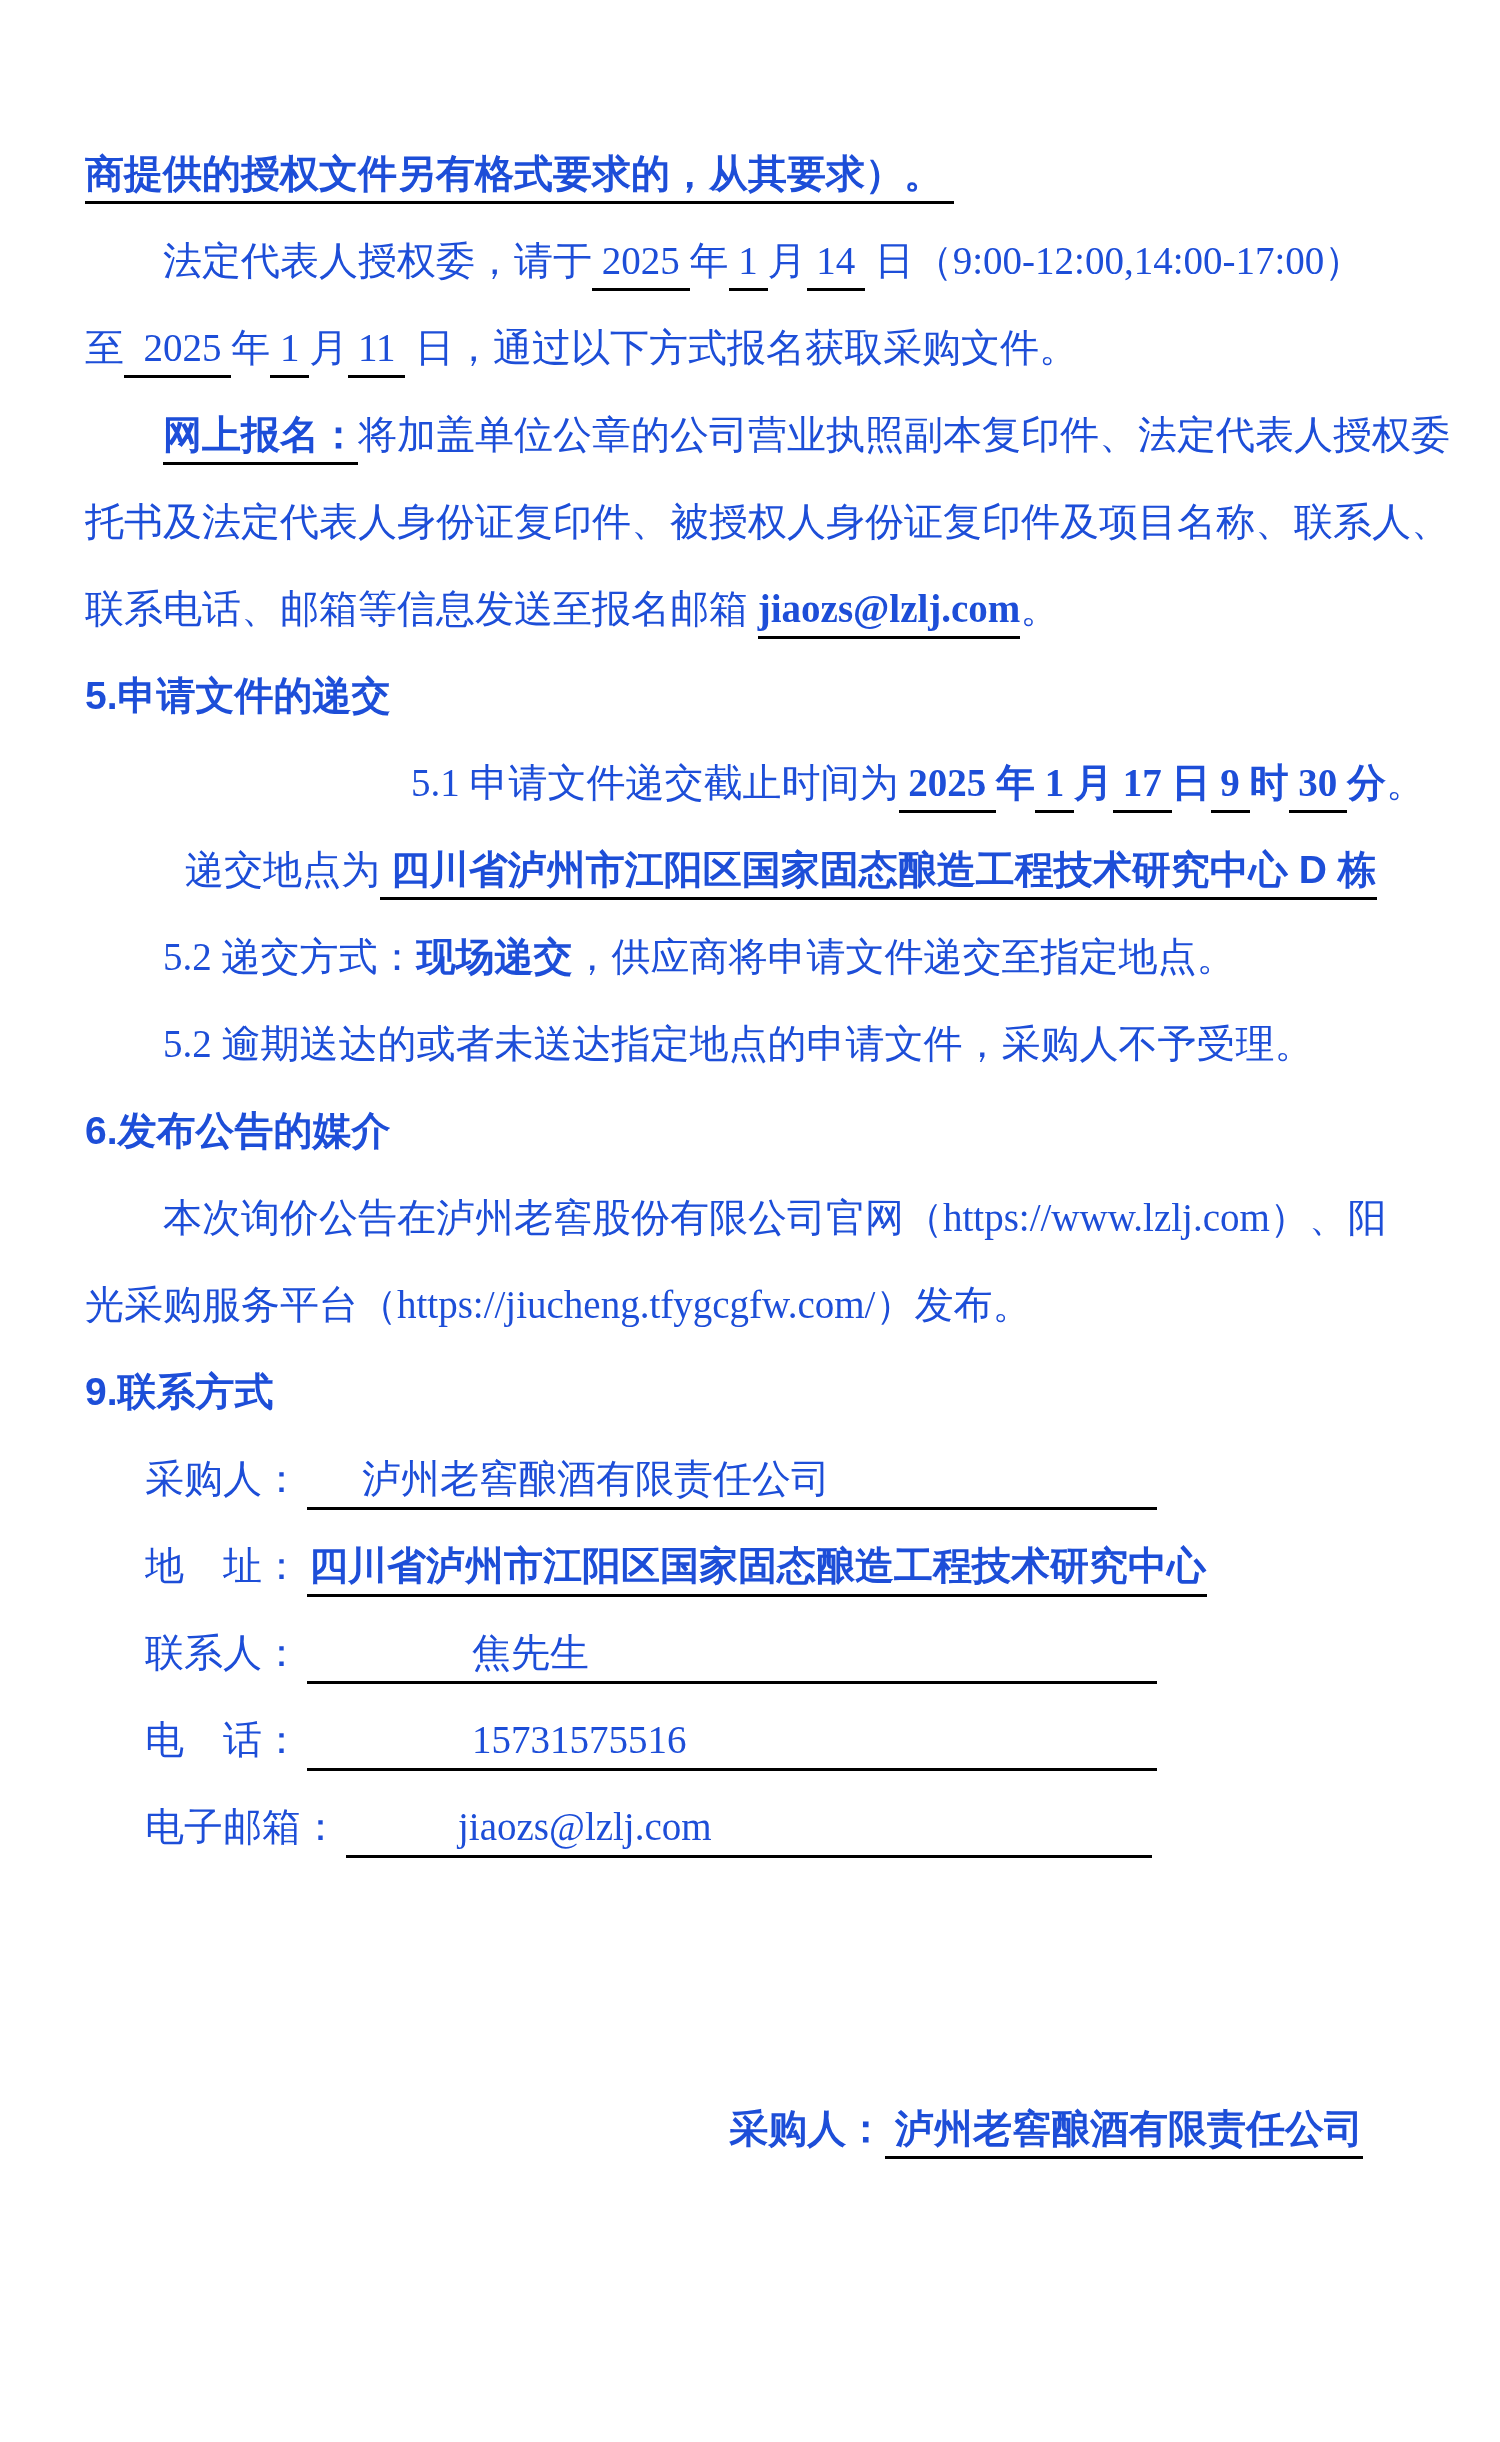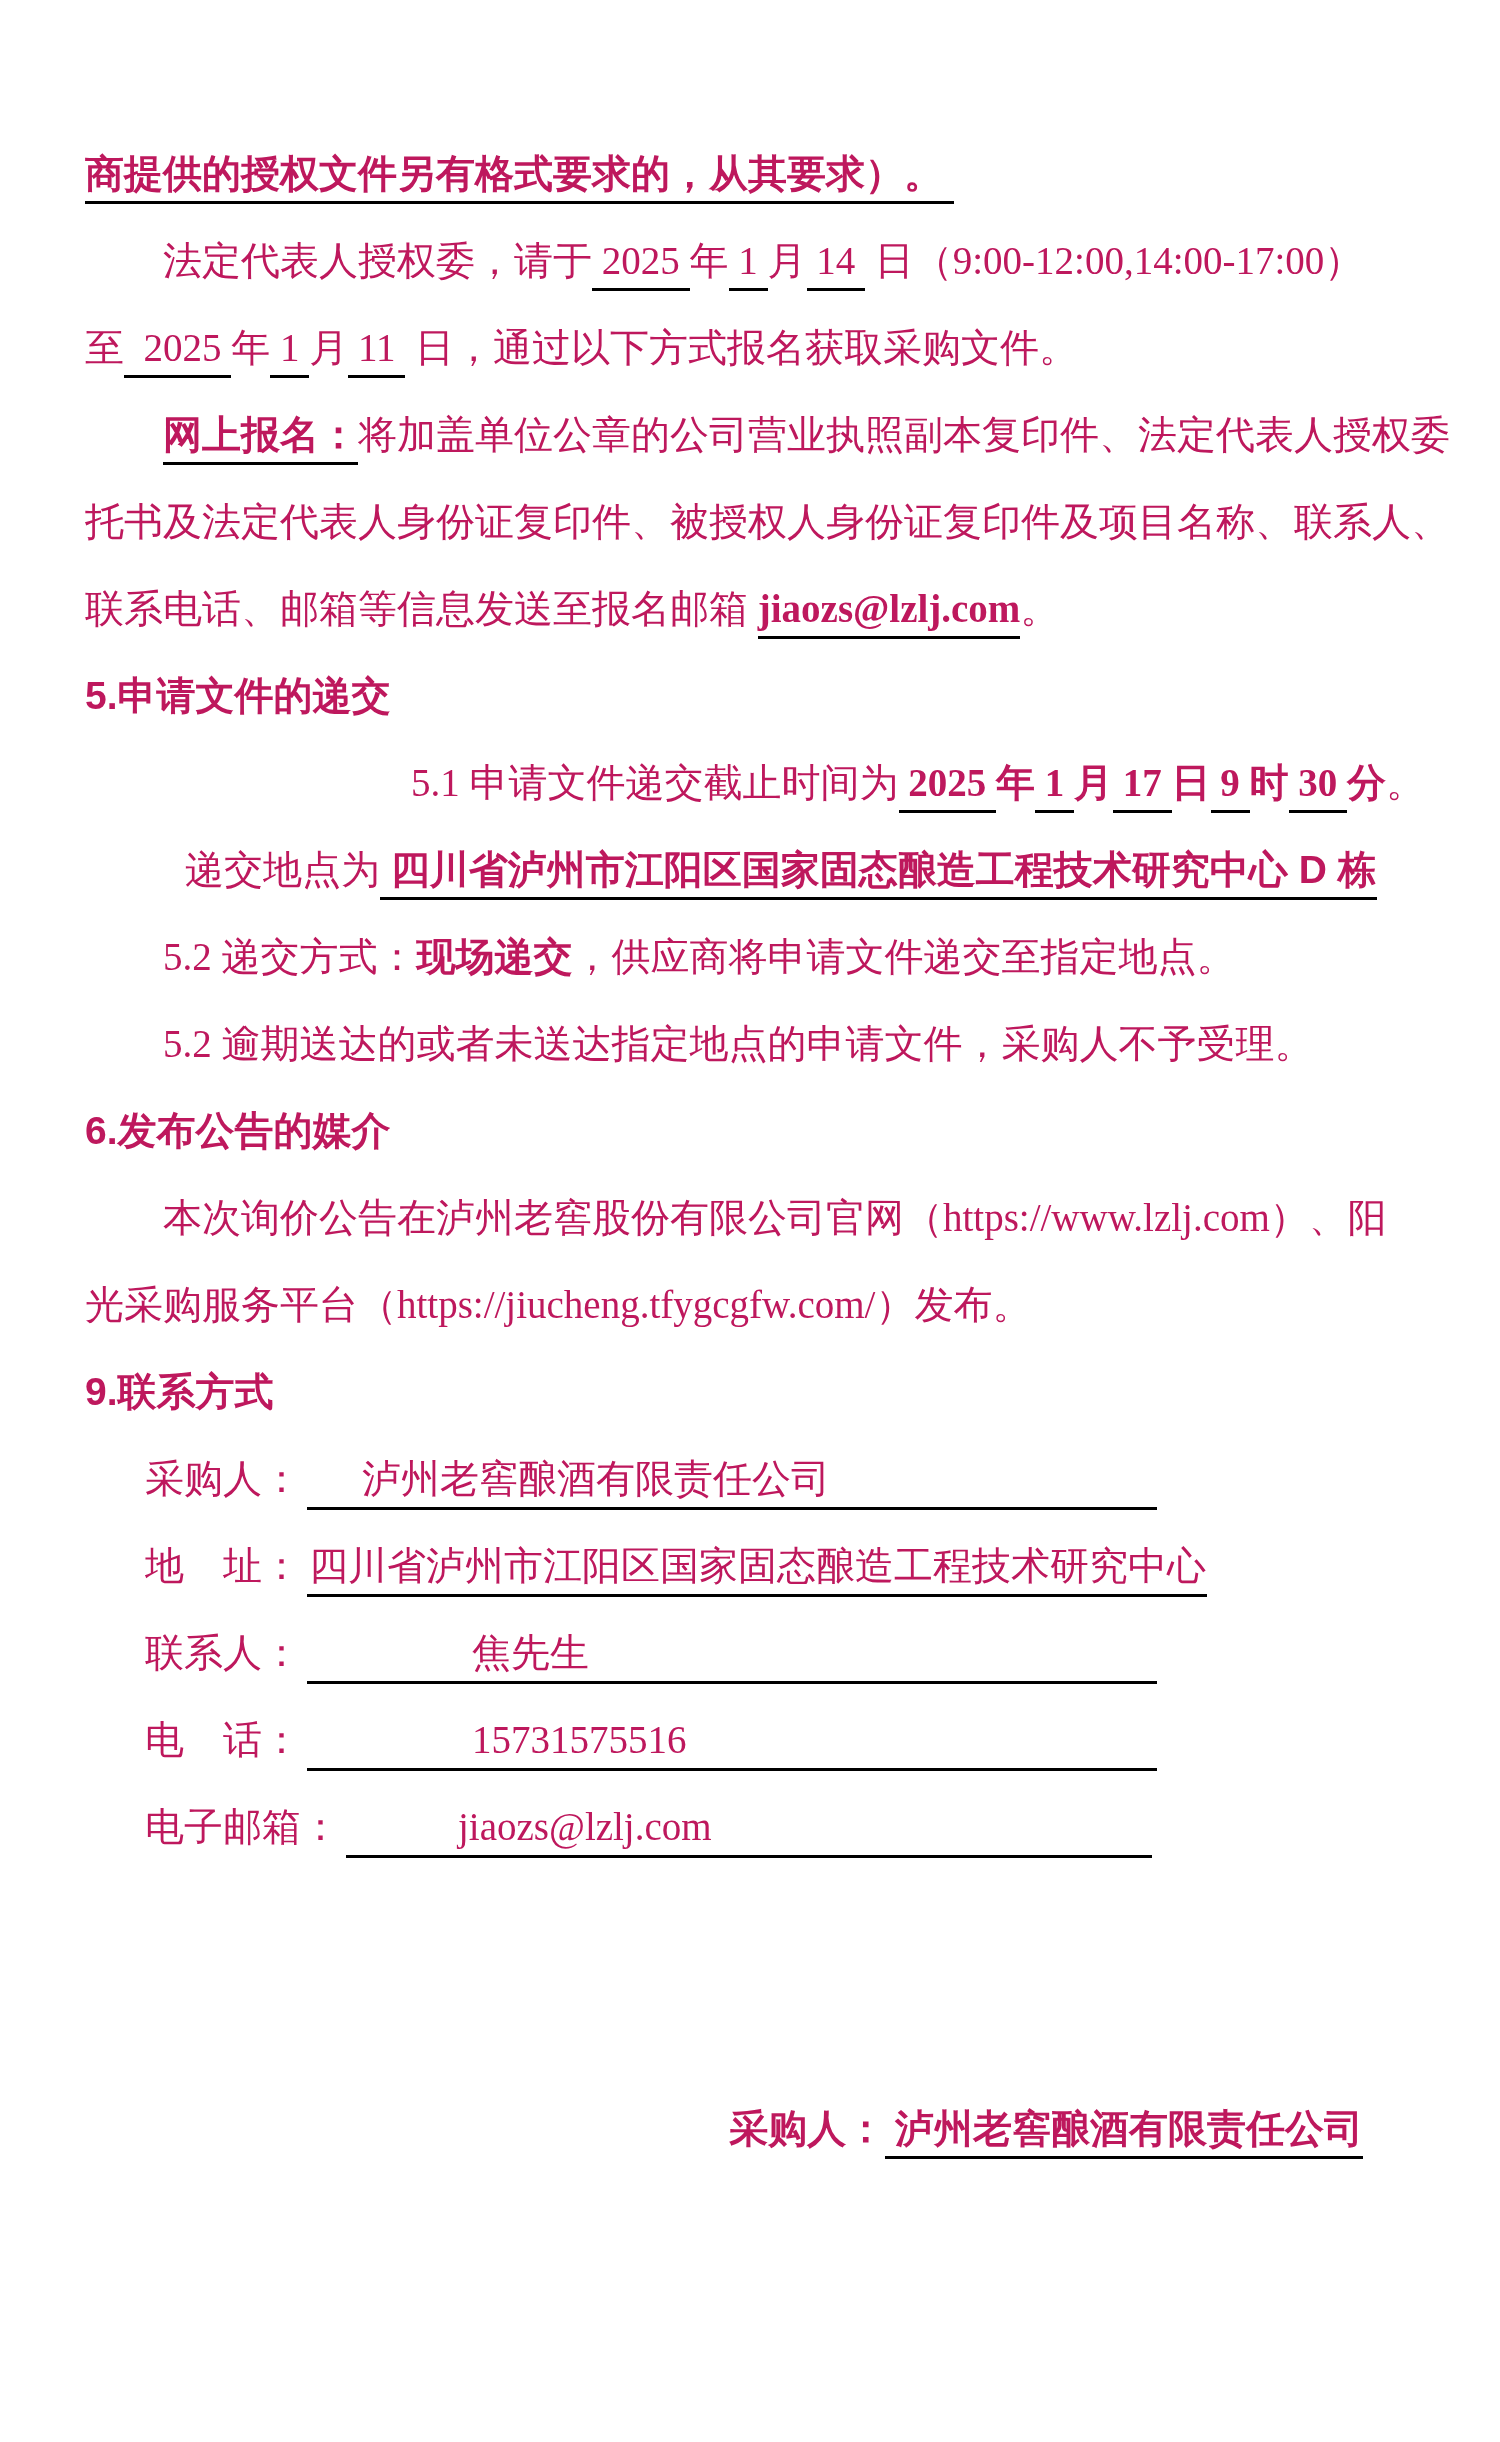--- a/index.html
+++ b/index.html
@@ -1,32 +1,32 @@
 <!DOCTYPE html>
 <html><head>
 <meta charset="utf-8">
 <style>
   html,body{margin:0;padding:0;background:#888;}
   .page{
-    width:1500px;height:2442px;margin:0 auto;background:#ffffff;color:#be185d;
+    width:1500px;height:2442px;margin:0 auto;background:#ffffff;color:#1d4ed8;
     position:relative;box-sizing:border-box;
     padding:130px 75px 0 85px;
     font-family:"Liberation Serif","DejaVu Serif",serif;
   }
   .line{
     font-size:39px;line-height:87px;white-space:pre;
   }
   .b{font-weight:bold;}
   .hei{font-weight:bold;font-family:"Liberation Sans","DejaVu Sans",sans-serif;}
   .u{border-bottom:3px solid #000;padding-bottom:6px;}
   .field .blank{
     display:inline-block;line-height:56px;border-bottom:3px solid #000;
     width:850px;vertical-align:baseline;margin-left:6px;
   }
-  .field.f1 .blank{width:900px;}
+  .field.f1 .blank{width:900px;font-weight:bold;}
   .field.f4 .blank{width:806px;}
   .field.f0 .val{padding-left:55px;}
   .field.f1 .val{padding-left:2px;}
   .field.f2 .val{padding-left:165px;}
   .field.f3 .val{padding-left:165px;}
   .field.f4 .val{padding-left:112px;}
   .field{padding-left:60px;}
   .footer-row{
     font-size:39px;line-height:87px;white-space:pre;
     text-align:right;margin-top:128px;padding-right:62px;

